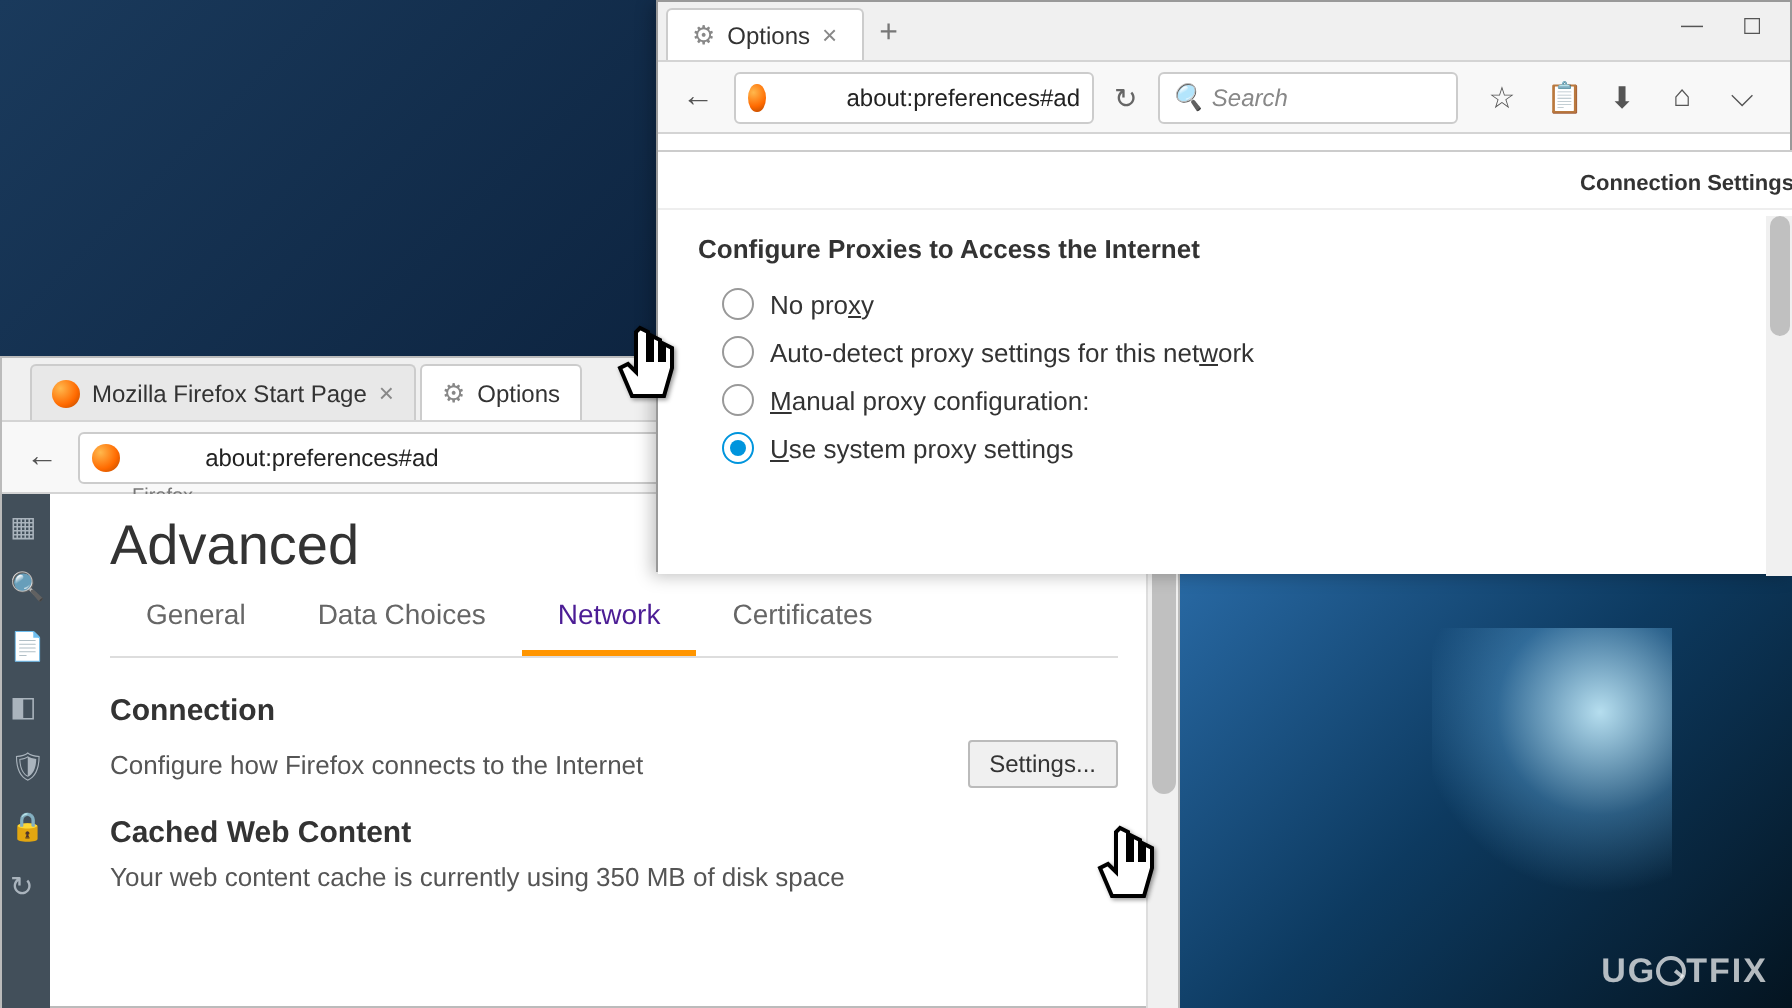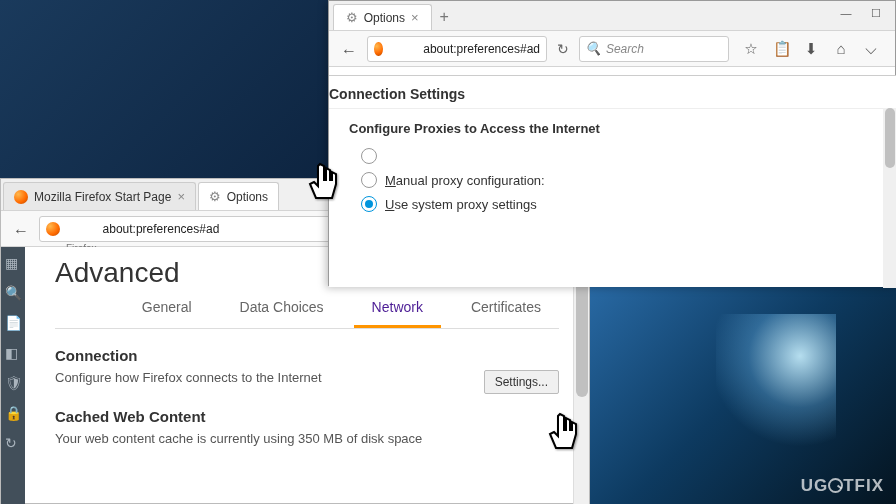--- a/index.html
+++ b/index.html
@@ -19,21 +19,21 @@
     background: radial-gradient(circle at 70% 30%, rgba(200,240,255,0.9), rgba(120,200,255,0.3) 40%, transparent 70%);
   }
 
   
   .window-back {
     position: absolute; left: 0; top: 178px; width: 590px; height: 326px;
     background: #fff; border: 1px solid #bbb;
   }
   .tabbar-back {
     display: flex; height: 32px; background: #f0f0f0; border-bottom: 1px solid #d4d4d4;
-    align-items: flex-end; padding-left: 2px;
+    align-items: flex-end; padding-left: 14px;
   }
   .tab-back {
     display: flex; align-items: center; gap: 6px; padding: 6px 10px; font-size: 12px;
     background: #e8e8e8; border: 1px solid #ccc; border-bottom: none; border-radius: 3px 3px 0 0;
     margin-right: 2px; height: 28px; color: #333;
   }
   .tab-back.active { background: #fff; }
   .tab-close { color: #888; font-size: 13px; cursor: pointer; }
   .addrbar-back {
     display: flex; align-items: center; height: 36px; background: #f8f8f8;
@@ -61,28 +61,28 @@
   .sidebar-back {
     position: absolute; left: 0; top: 68px; width: 24px; height: 258px; background: #424f5a;
     display: flex; flex-direction: column; align-items: center; padding-top: 8px; gap: 14px;
   }
   .sidebar-icon { width: 16px; height: 16px; color: #aab4bd; font-size: 14px; }
   .content-back {
     position: absolute; left: 24px; top: 68px; right: 0; bottom: 0; padding: 10px 30px;
     background: #fff; overflow: hidden;
   }
   .h-advanced { font-size: 28px; font-weight: 300; color: #333; }
-  .subtabs { display: flex; border-bottom: 1px solid #ddd; gap: 12px; margin-bottom: 18px; justify-content: flex-end; }
+  .subtabs { display: flex; border-bottom: 1px solid #ddd; gap: 0; margin-bottom: 18px; }
   .subtab {
     padding: 10px 18px; font-size: 14px; color: #666; border-bottom: 3px solid transparent;
   }
   .subtab.active { color: #4c1d95; border-bottom-color: #ff9500; }
   .section-h { font-size: 15px; font-weight: 600; color: #333; margin-bottom: 6px; }
   .section-text { font-size: 13px; color: #555; margin-bottom: 4px; }
-  .row-with-btn { display: flex; justify-content: space-between; align-items: flex-start; margin-bottom: 14px; }
+  .row-with-btn { display: flex; justify-content: space-between; align-items: flex-end; margin-bottom: 14px; }
   .btn-settings, .btn-clear {
     font-size: 12px; padding: 4px 10px; background: #f0f0f0; border: 1px solid #bbb;
     border-radius: 2px; color: #333;
   }
   .scrollbar-back {
     position: absolute; right: 0; top: 68px; width: 16px; height: 258px; background: #f0f0f0;
     border-left: 1px solid #ddd;
   }
   .scrollthumb-back {
     position: absolute; top: 30px; width: 12px; left: 2px; height: 120px; background: #c0c0c0;
@@ -124,21 +124,21 @@
   }
   .toolbar-icons { display: flex; gap: 14px; padding: 0 10px; color: #555; font-size: 15px; }
   .toolbar-icon { width: 16px; text-align: center; }
 
   
   .dialog {
     position: absolute; left: 0; top: 74px; width: 568px; height: 212px;
     background: #fff; border-top: 1px solid #ccc;
   }
   .dialog-title {
-    text-align: left; font-size: 14px; font-weight: 600; color: #333;
+    text-align: right; font-size: 11px; font-weight: 600; color: #333;
     padding: 10px 0 6px; border-bottom: 1px solid #eee;
   }
   .dialog-body { padding: 12px 20px; }
   .dialog-heading { font-size: 13px; font-weight: 600; color: #333; margin-bottom: 8px; }
   .radio-row { display: flex; align-items: center; gap: 8px; padding: 4px 0 4px 12px; font-size: 13px; color: #333; }
   .radio {
     width: 16px; height: 16px; border: 1px solid #999; border-radius: 50%; background: #fff;
     display: flex; align-items: center; justify-content: center;
   }
   .radio.checked::after {
@@ -281,20 +281,25 @@
     </div>
   </div>
 
   <div class="dialog">
     <div class="dialog-title">Connection Settings</div>
     <div class="dialog-body">
       <div class="dialog-heading">Configure Proxies to Access the Internet</div>
 
       <div class="radio-row">
         <span class="radio"></span>
+        <span><span>No pro</span><span class="underline">x</span><span>y</span></span>
+      </div>
+      <div class="radio-row">
+        <span class="radio"></span>
+        <span><span>Auto-detect proxy settings for this net</span><span class="underline">w</span><span>ork</span></span>
       </div>
       <div class="radio-row">
         <span class="radio"></span>
         <span><span></span><span class="underline">M</span><span>anual proxy configuration:</span></span>
       </div>
       <div class="radio-row">
         <span class="radio checked"></span>
         <span><span></span><span class="underline">U</span><span>se system proxy settings</span></span>
       </div>
     </div>

